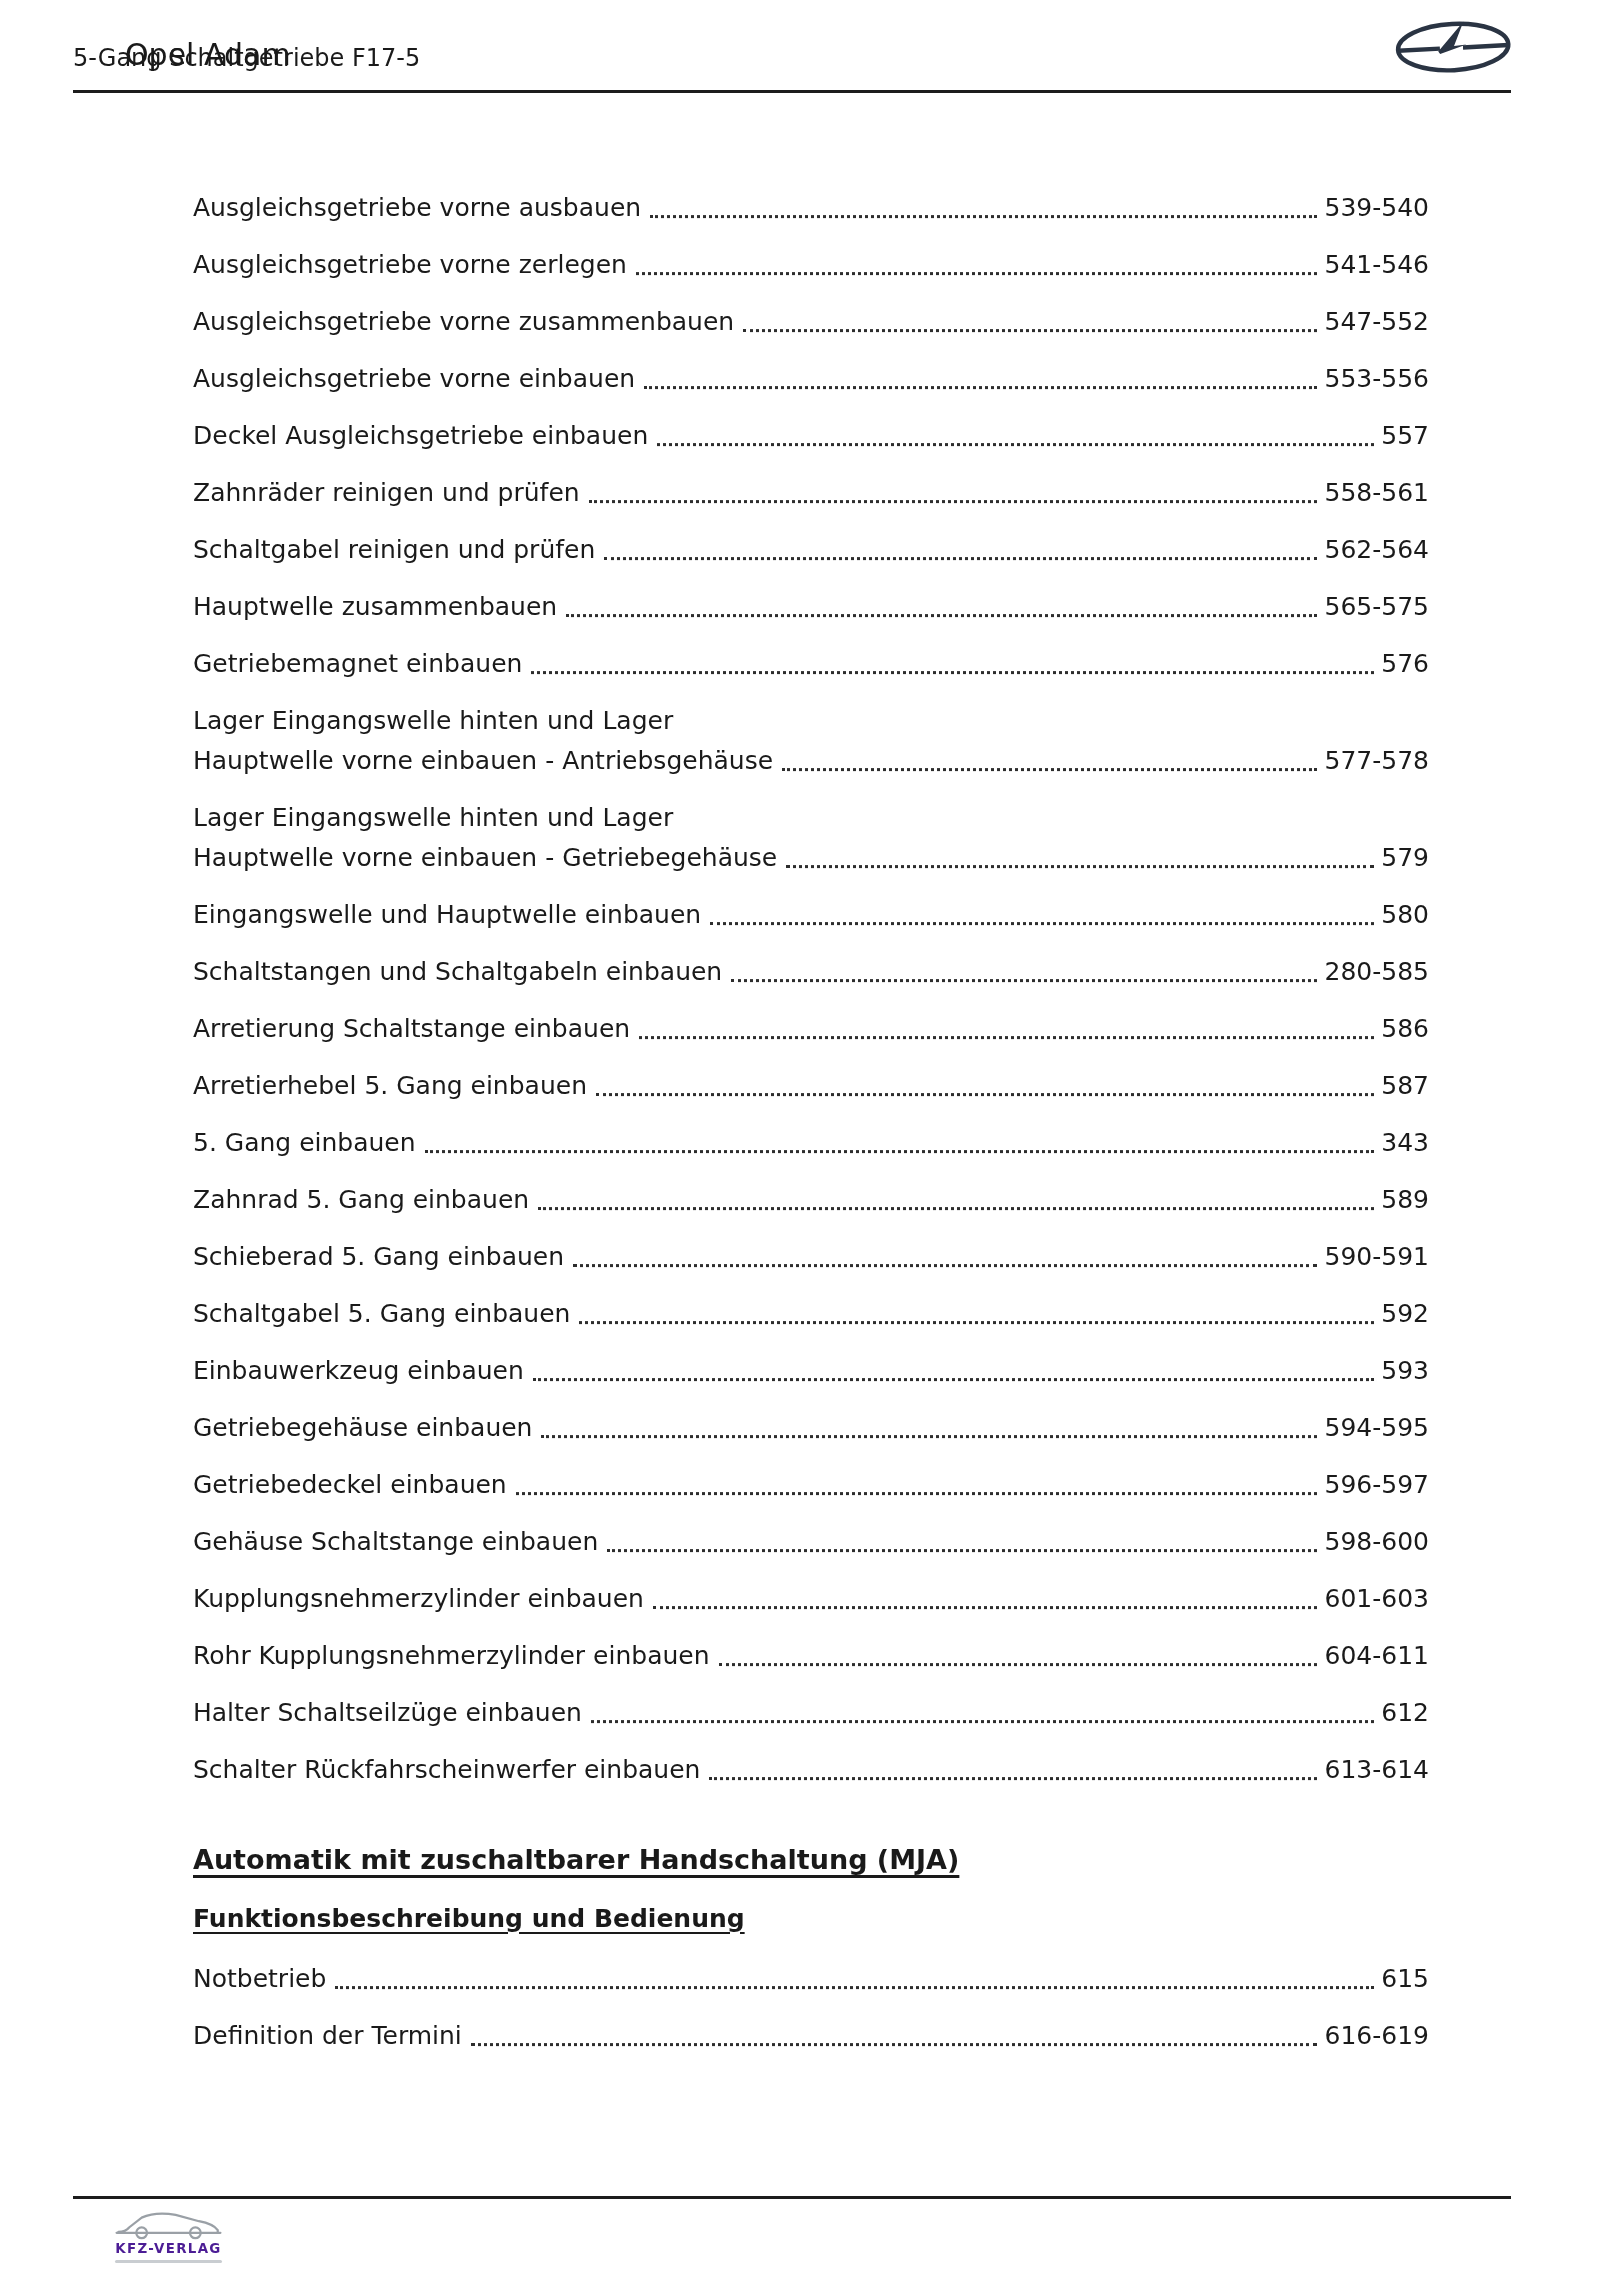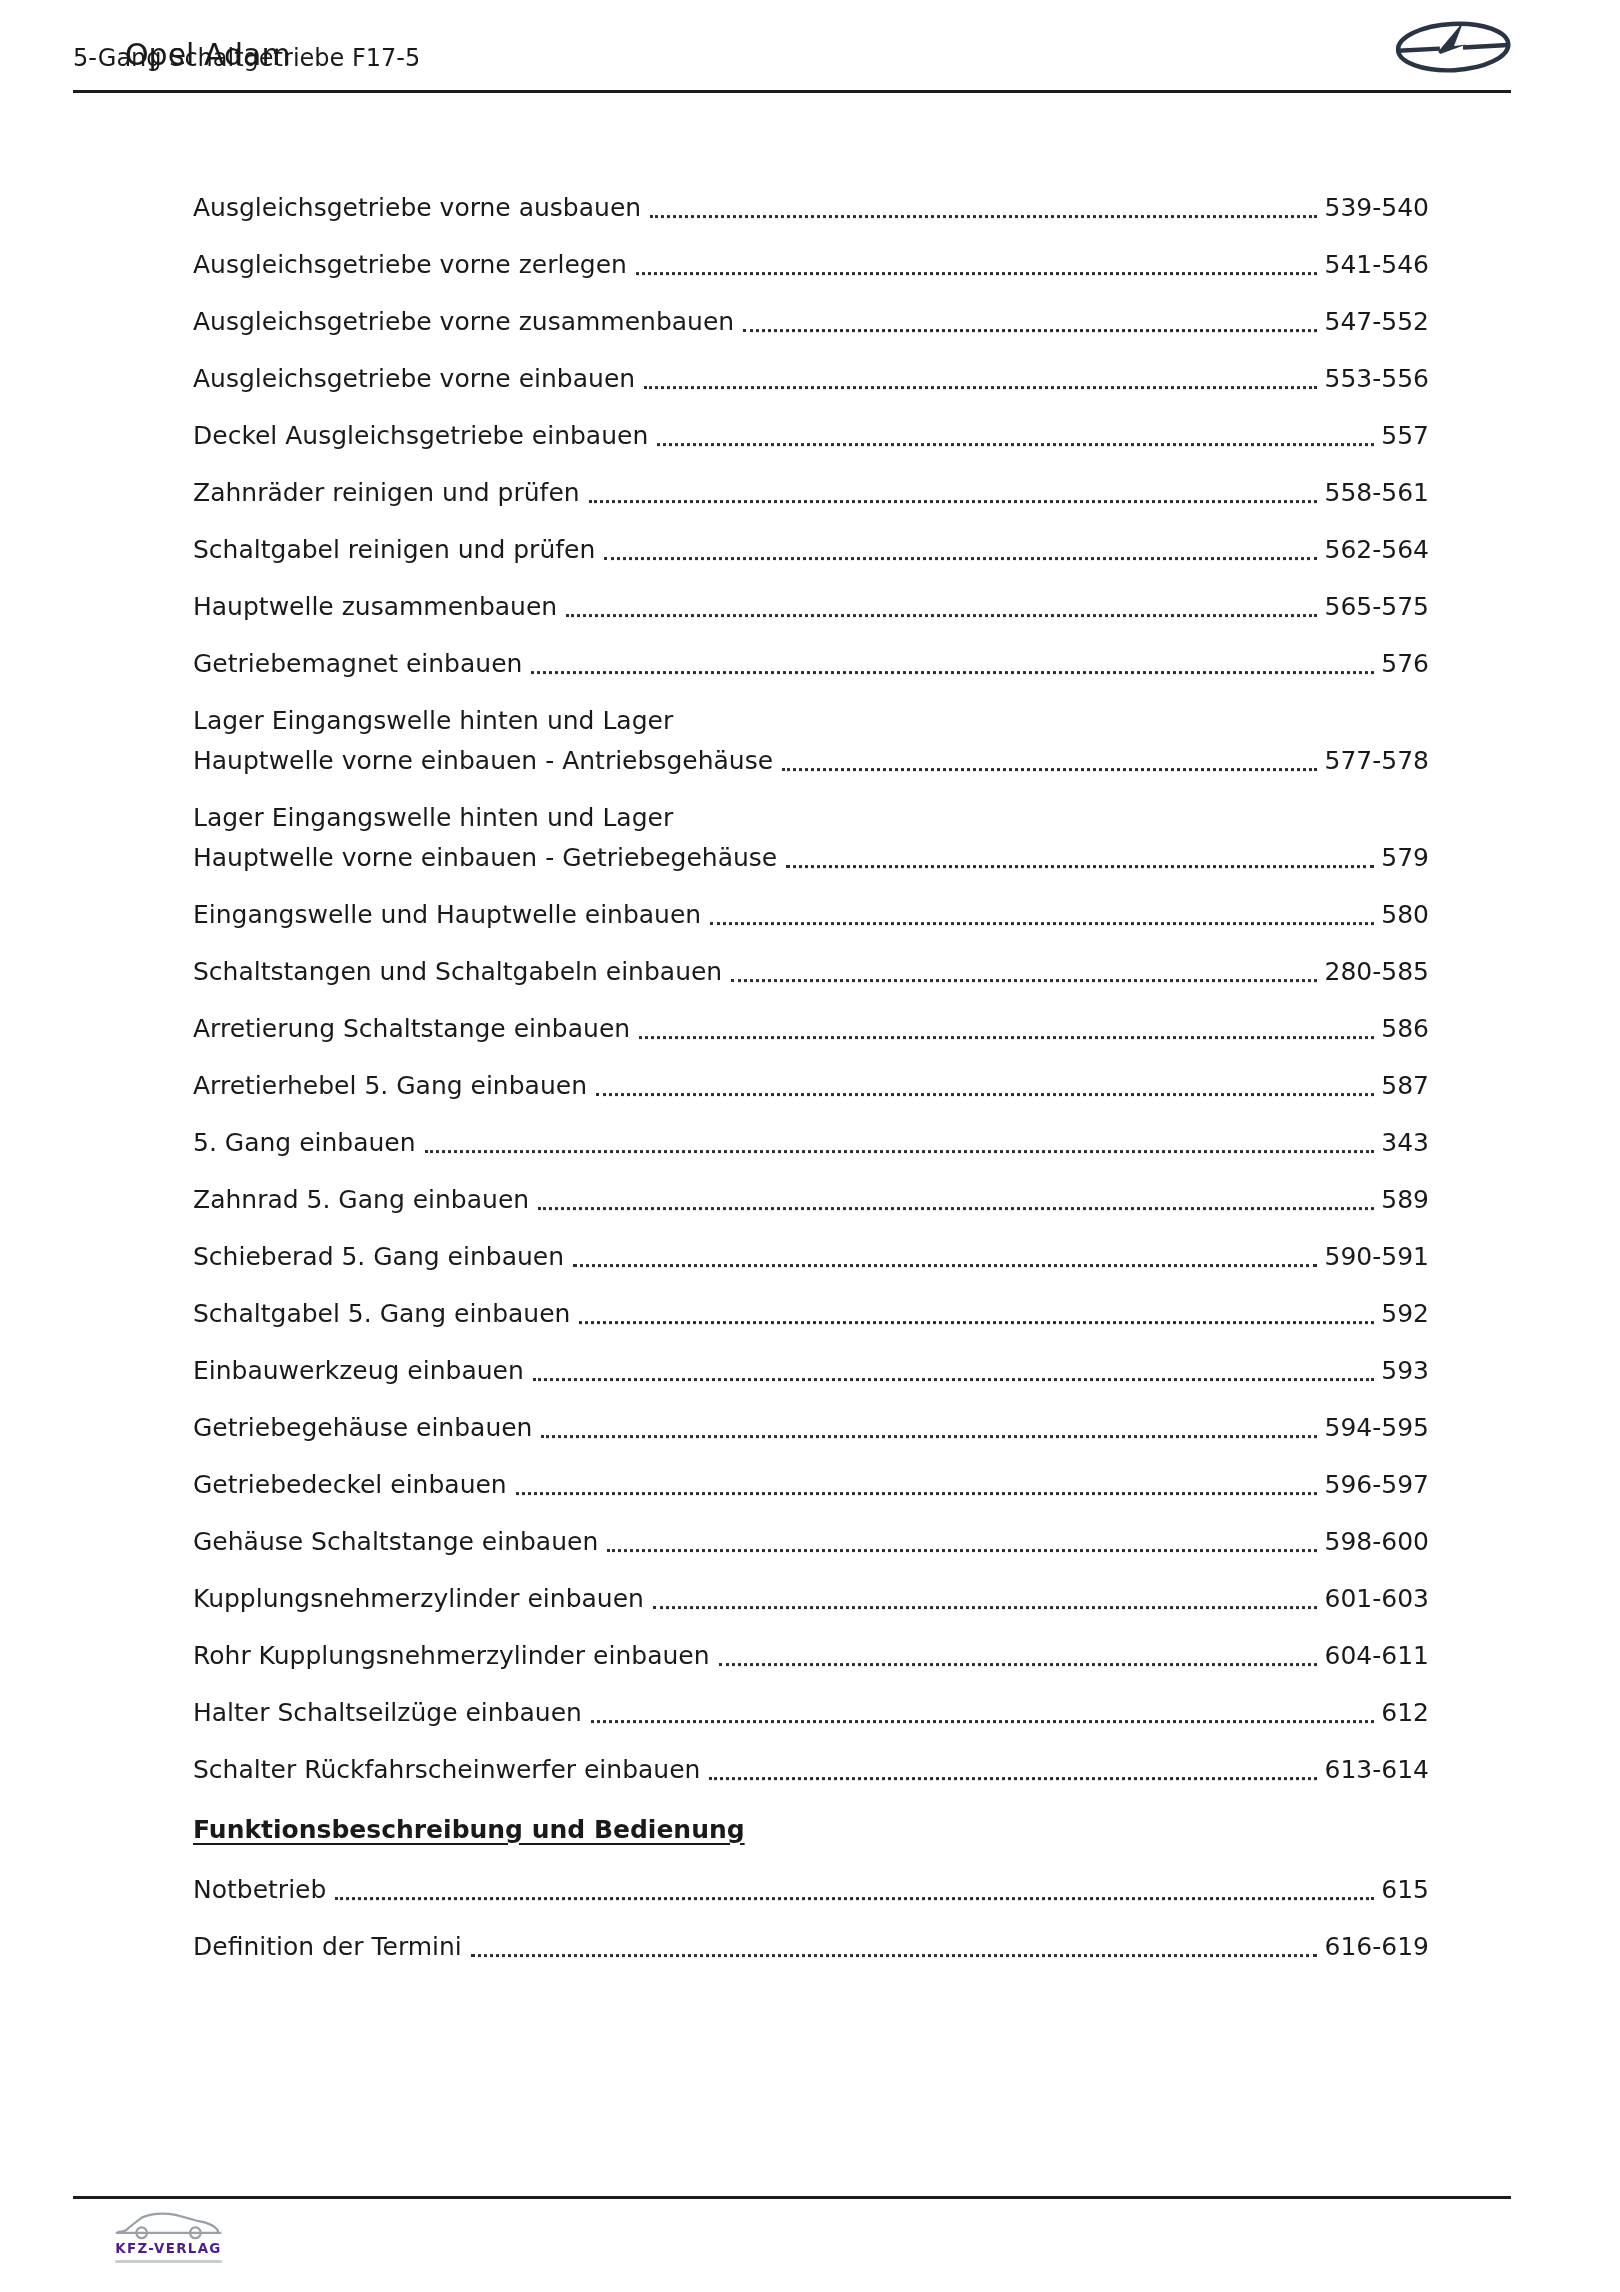--- a/index.html
+++ b/index.html
@@ -297,20 +297,21 @@
         </div>
         <div class="toc-entry">
           <div class="toc-row">
             <span class="toc-title">Schalter Rückfahrscheinwerfer einbauen</span>
             <span class="toc-leader"></span>
             <span class="toc-pages">613-614</span>
           </div>
         </div>
       </div>
 
+    <div class="section-heading">Automatik mit zuschaltbarer Handschaltung (MJA)</div>
     <div class="section-subheading">Funktionsbeschreibung und Bedienung</div>
 
     <div>
         <div class="toc-entry">
           <div class="toc-row">
             <span class="toc-title">Notbetrieb</span>
             <span class="toc-leader"></span>
             <span class="toc-pages">615</span>
           </div>
         </div>

